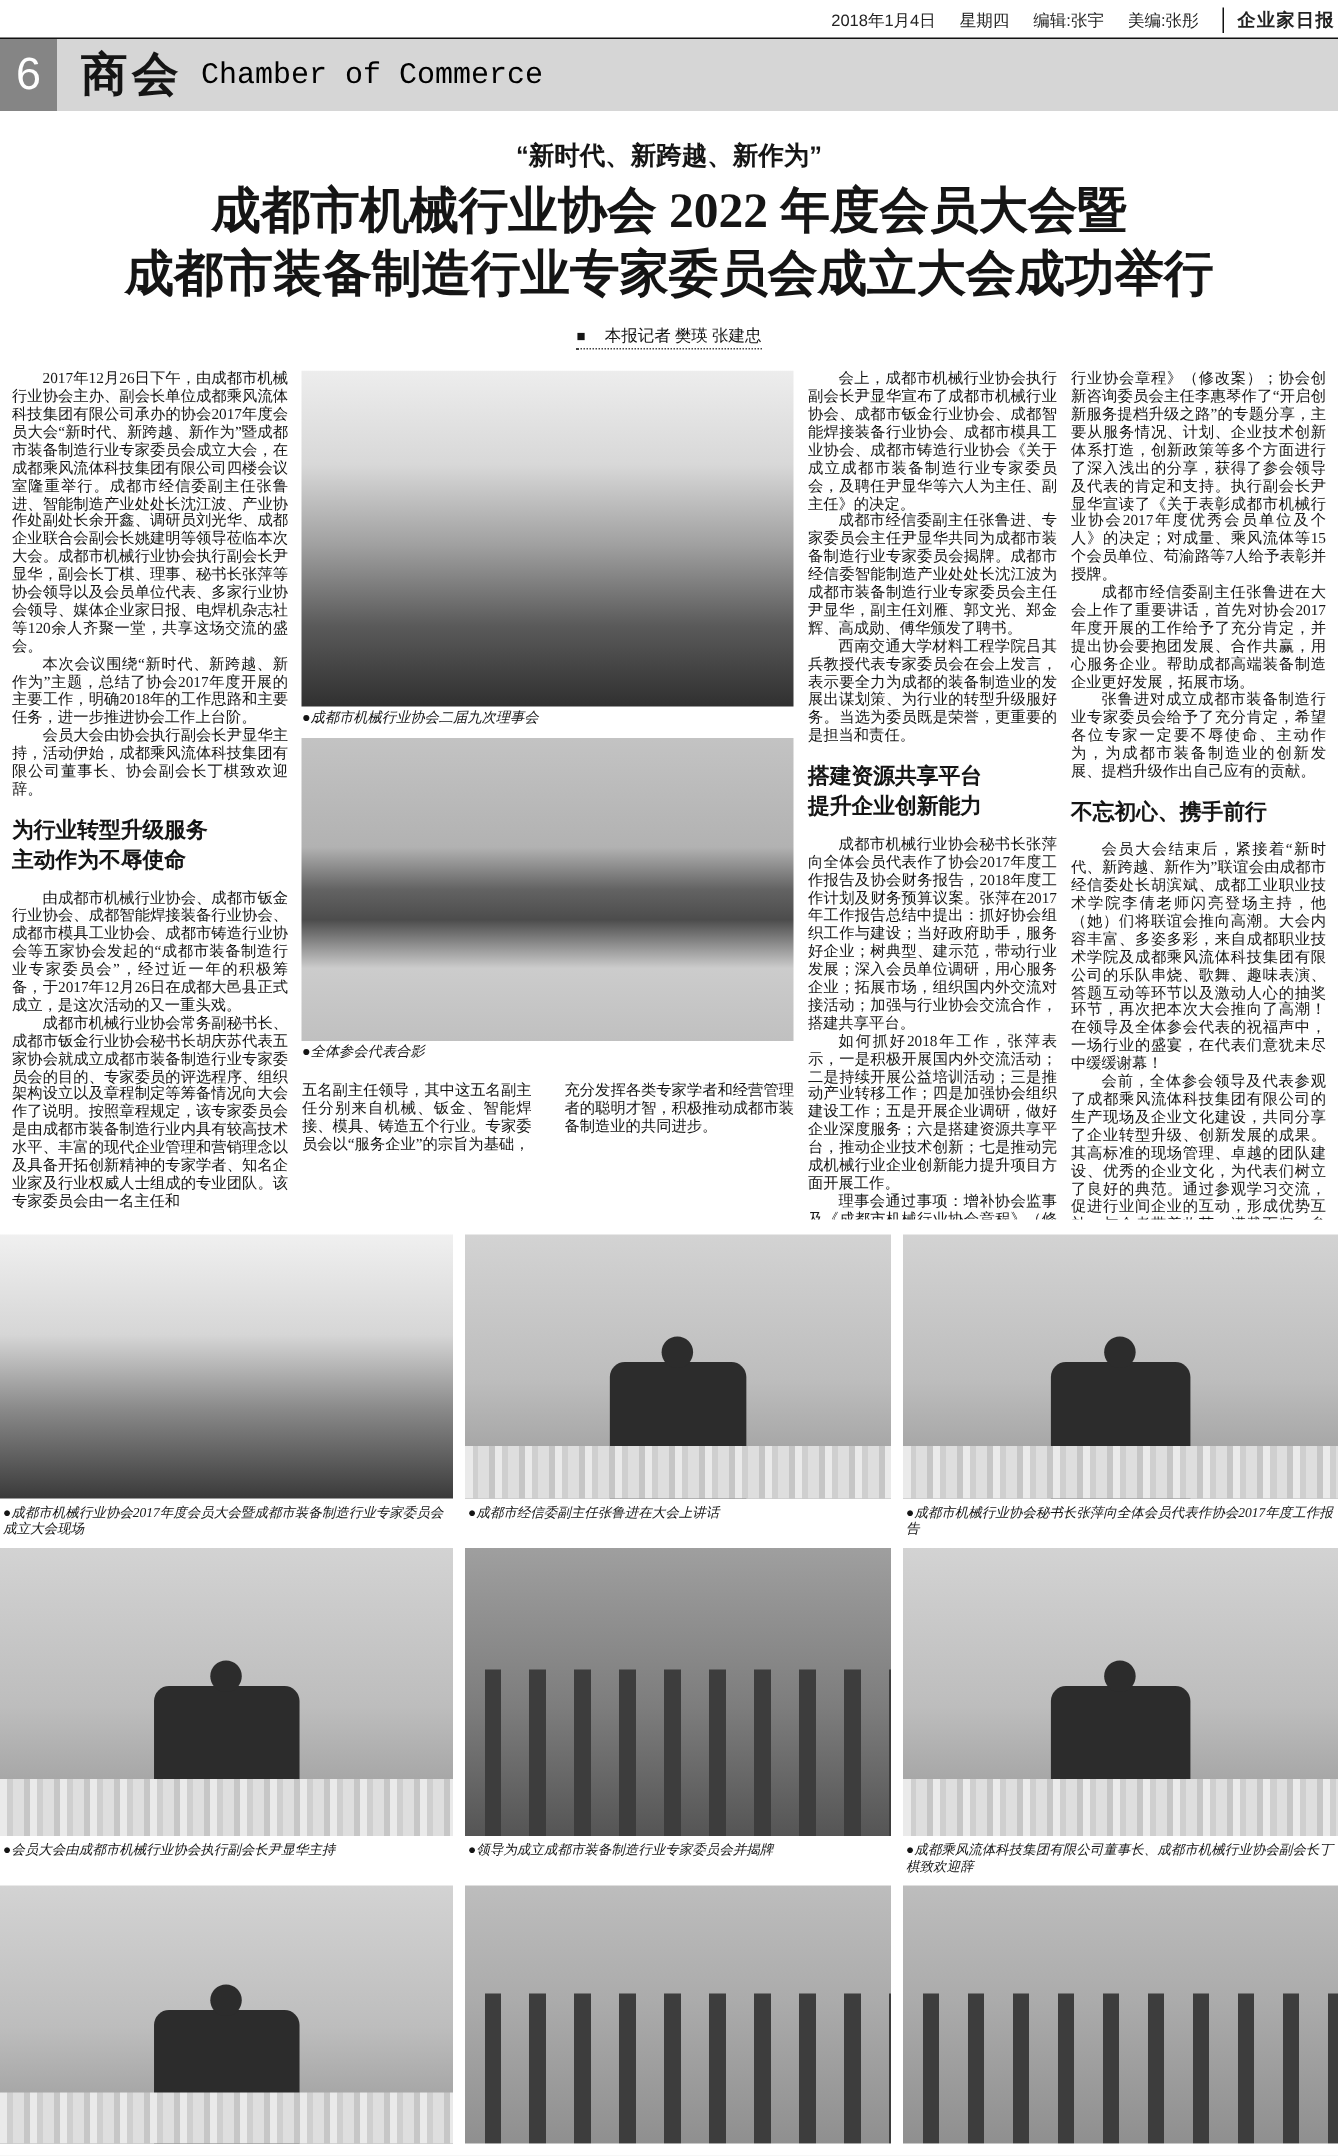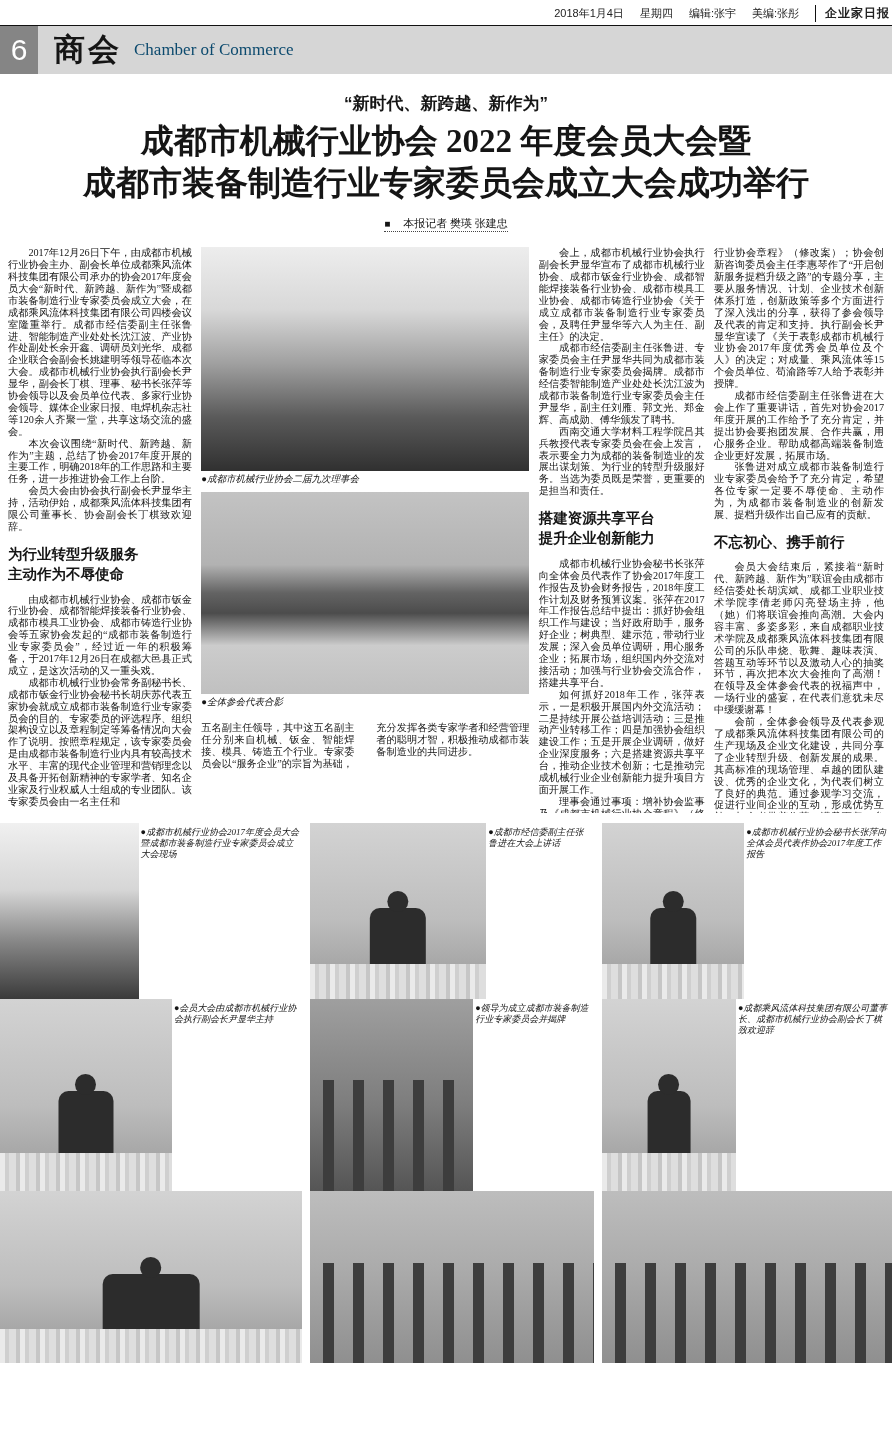--- a/index.html
+++ b/index.html
@@ -13,22 +13,22 @@
   .paper-name{font-weight:bold;font-size:12px;border-left:1.5px solid #111;
               padding-left:9px;font-family:"Liberation Serif",serif;letter-spacing:1px;}
   .toprule{border-bottom:1.5px solid #111;}
   .section-band{position:relative;height:48px;background:#d6d6d6;display:flex;
                 align-items:center;margin-top:0;}
   .page-num{width:38px;height:48px;background:#858585;color:#fff;font-size:30px;
             font-family:"Liberation Sans",sans-serif;display:flex;align-items:center;
             justify-content:center;flex:0 0 auto;}
   .section-cn{font-size:31px;font-weight:bold;margin-left:16px;letter-spacing:3px;
               font-family:Liberation Serif, serif;}
-  .section-en{font-size:17px;color:#0c4a6e;margin-left:12px;
-              font-family:Liberation Serif, serif;font-weight:normal;}
+  .section-en{font-size:20px;color:#000000;margin-left:12px;
+              font-family:Liberation Mono, monospace;font-weight:normal;}
   
   .kicker{text-align:center;font-size:17px;font-weight:bold;margin-top:18px;
           font-family:"Liberation Sans","DejaVu Sans",sans-serif;}
   .main-title{text-align:center;font-size:33px;font-weight:bold;line-height:1.26;
               margin-top:6px;font-family:"Liberation Serif","DejaVu Serif",serif;}
   .byline{text-align:center;font-size:11px;margin-top:12px;}
   .byline .inner{border-bottom:1px dotted #444;padding-bottom:2px;}
   .byline .sq{font-size:10px;margin-right:10px;}
   
   .article{display:flex;justify-content:space-between;padding:0 8px;margin-top:16px;
@@ -60,21 +60,21 @@
               height:52%;background:#2c2c2c;border-radius:10px 10px 0 0;}
   .silhouette::before{content:"";position:absolute;top:-17px;left:50%;
               transform:translateX(-50%);width:21px;height:21px;border-radius:50%;
               background:#2c2c2c;}
   .flowers{position:absolute;left:0;bottom:0;width:100%;height:20%;
            background:repeating-linear-gradient(90deg,#eaeaea 0 5px,#cfcfcf 5px 9px,#dedede 9px 16px,#c6c6c6 16px 20px);}
   .lineup{position:absolute;left:0;bottom:0;width:100%;height:58%;
           background:repeating-linear-gradient(90deg,transparent 0 13px,#3d3d3d 13px 24px,transparent 24px 30px);}
   .grid{display:grid;grid-template-columns:302px 284px 290px;column-gap:8px;
         padding:0;margin-top:10px;}
-  .gcell{display:flex;flex-direction:row;}
+  .gcell{display:flex;flex-direction:column;}
   .gph-r1{height:176px;}
   .gph-r2{height:192px;}
   .gph-r3{height:172px;}
   .gcap{font-size:9px;font-style:italic;line-height:11px;margin:4px 2px 7px;
         word-break:break-all;min-height:22px;}
 </style>
 </head>
 <body>
 
 <div class="page">

